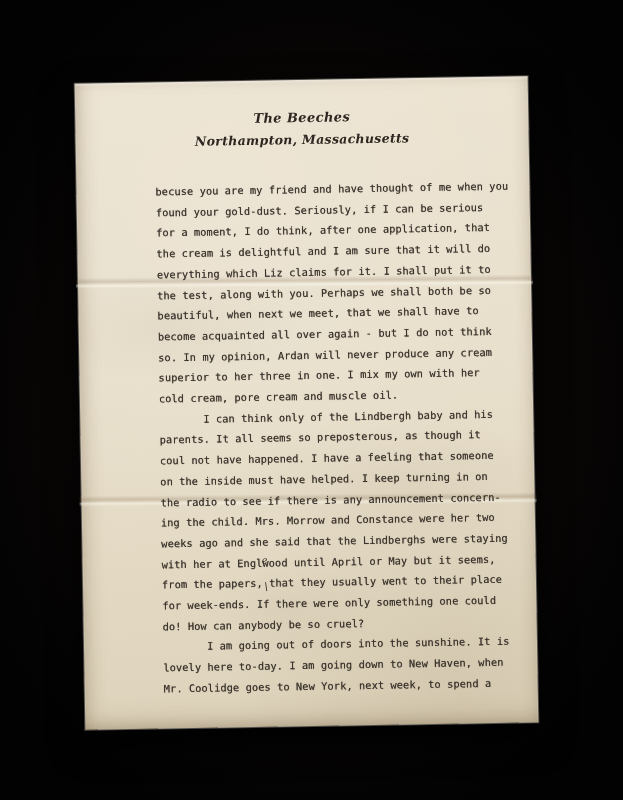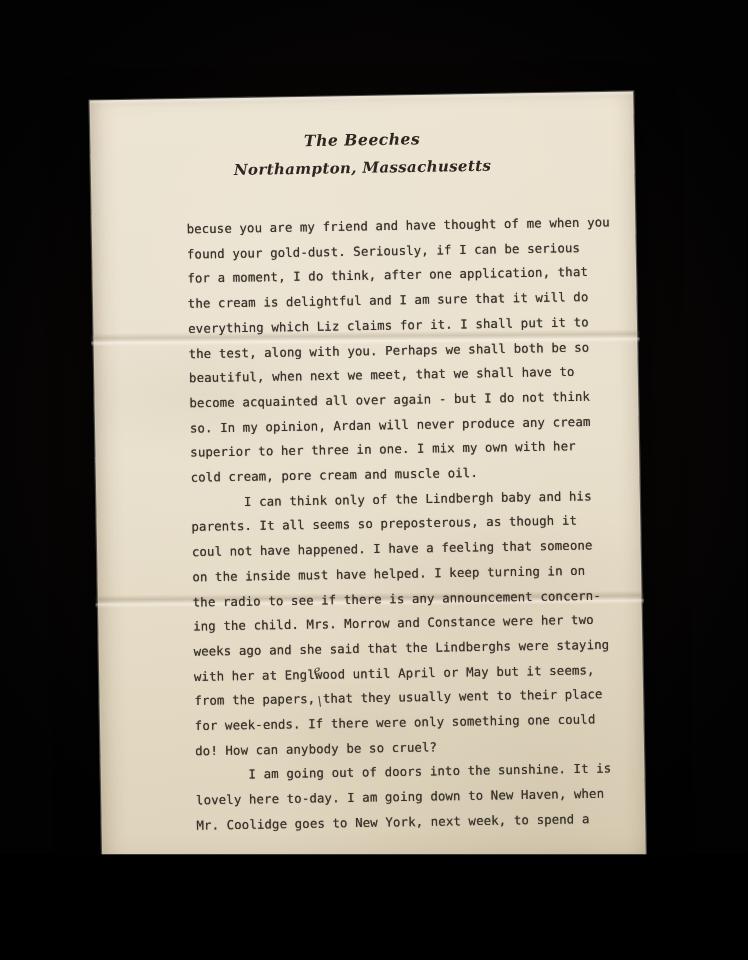--- a/index.html
+++ b/index.html
@@ -1,18 +1,18 @@
 <!DOCTYPE html>
 <html><head>
 <meta charset="utf-8">
 <style>
   html,body{margin:0;padding:0;background:#000;}
   .stage{
     position:relative;
-    width:623px;height:712px;
+    width:623px;height:800px;
     overflow:hidden;
     background:
       radial-gradient(ellipse 62% 58% at 50% 49%, #14100c 0%, #0a0706 48%, #020202 100%);
     font-family:"DejaVu Sans Mono", monospace;
   }
   .paper{
     position:absolute;
     left:80px;top:80px;
     width:453px;height:646px;
     transform:rotate(-0.95deg);

